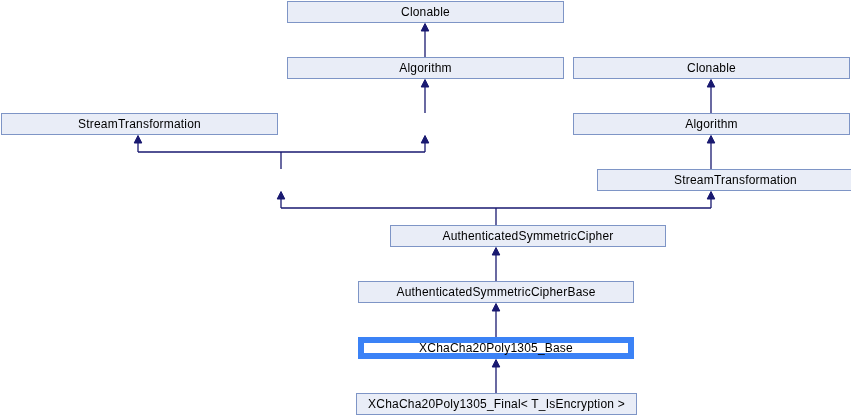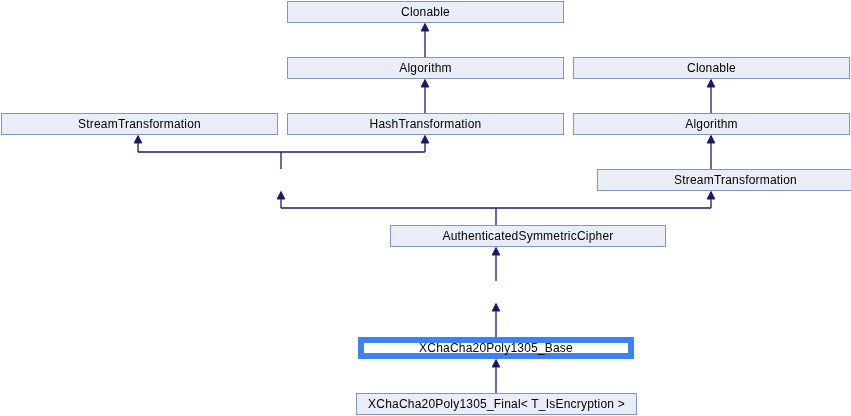--- a/index.html
+++ b/index.html
@@ -104,20 +104,20 @@
         <line x1="496" y1="393" x2="496" y2="365"></line>
         <polygon points="496,359.5 492.2,367 499.8,367" stroke-width="1"></polygon>
       </g>
     </g>
   </svg>
 
   <div class="node" style="left:287px; top:1px;   width:277px;">Clonable</div>
   <div class="node" style="left:287px; top:57px;  width:277px;">Algorithm</div>
   <div class="node" style="left:573px; top:57px;  width:277px;">Clonable</div>
   <div class="node" style="left:1px;   top:113px; width:277px;">StreamTransformation</div>
-  <div class="node" style="left:287px; top:113px; width:277px;">HashTransformation</div>
   <div class="node" style="left:573px; top:113px; width:277px;">Algorithm</div>
   <div class="node" style="left:573px; top:169px; width:277px;margin-left:24px;">StreamTransformation</div>
   <div class="node" style="left:358px; top:225px; width:276px;margin-left:32px;">AuthenticatedSymmetricCipher</div>
+  <div class="node" style="left:358px; top:281px; width:276px;">AuthenticatedSymmetricCipherBase</div>
   <div class="node current" style="left:358px; top:337px; width:276px;">XChaCha20Poly1305_Base</div>
   <div class="node" style="left:356px; top:393px; width:281px;">XChaCha20Poly1305_Final&lt; T_IsEncryption &gt;</div>
 
 </div>
 
 </body></html>

